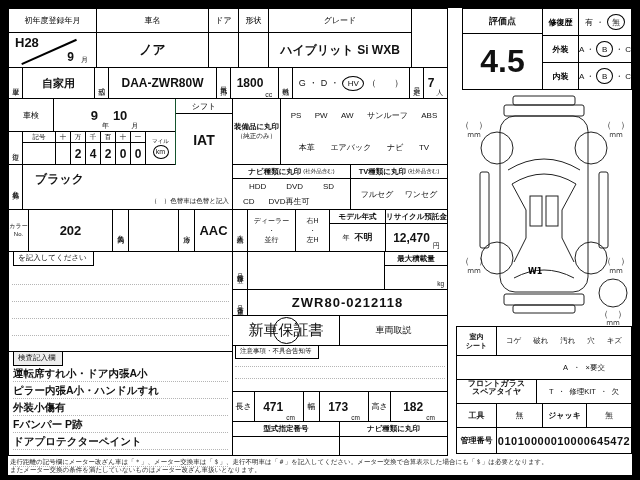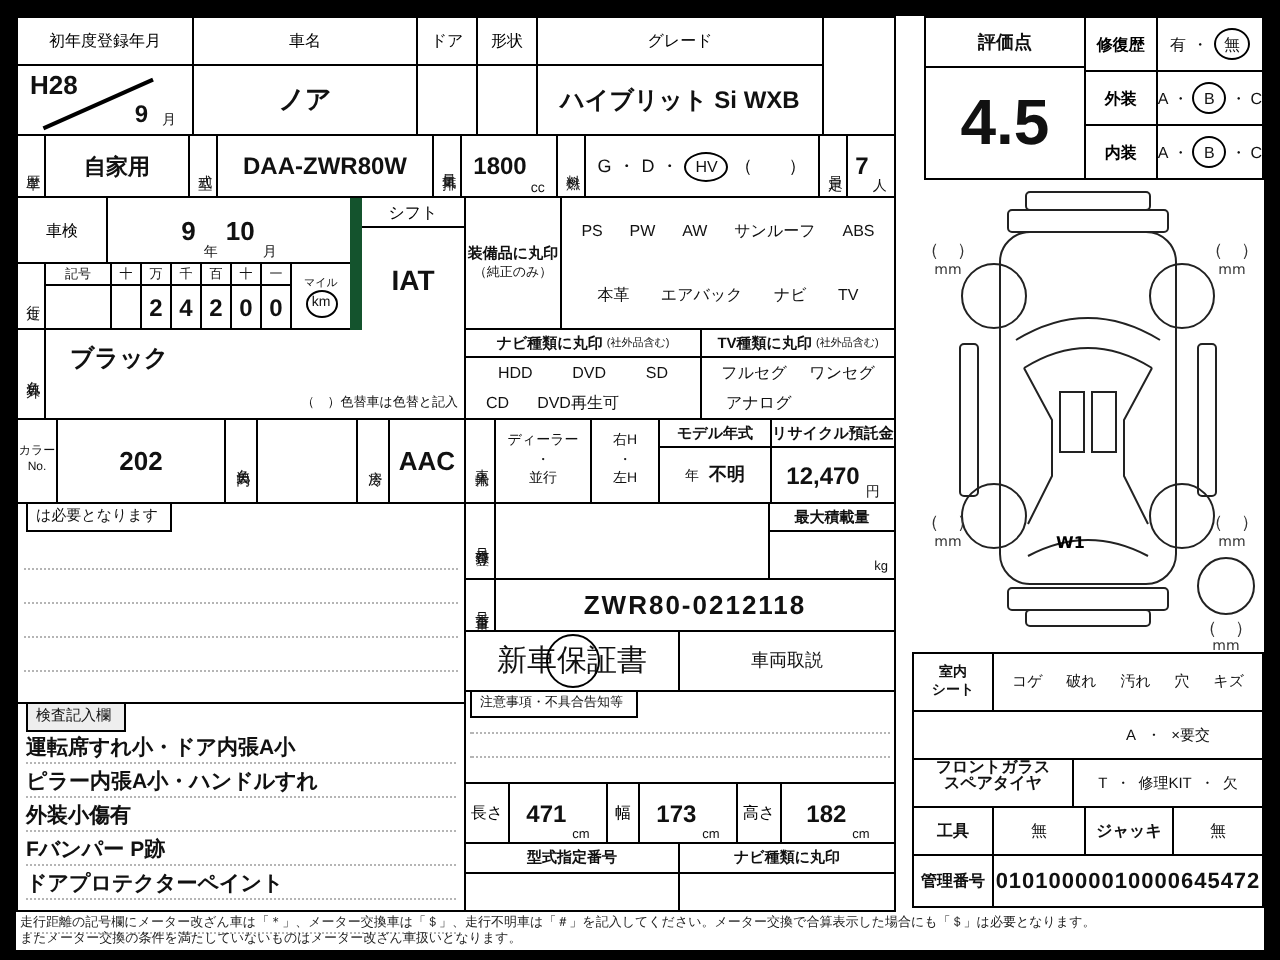--- a/index.html
+++ b/index.html
@@ -107,21 +107,21 @@
   <div class="abs bx" style="left:0;top:91px;width:225px;height:66px;border-top:none;">
 
     <div class="row bb" style="height:33px;">
       <div class="c hdr br" style="width:45px;">車検</div>
       <div class="c" style="width:121px;gap:4px;">
         <span class="val" style="font-size:13px;">9</span>
         <span class="small" style="align-self:flex-end;">年</span>
         <span class="val" style="font-size:13px;">10</span>
         <span class="small" style="align-self:flex-end;">月</span>
       </div>
-      <div style="width:57px;border-left:6px solid #14532d;height:66px;background:#fff;display:flex;flex-direction:column;position:relative;z-index:2;">
+      <div style="width:57px;border-left:1px solid #14532d;height:66px;background:#fff;display:flex;flex-direction:column;position:relative;z-index:2;">
         <div class="c hdr bb" style="height:15px;">シフト</div>
         <div class="c val" style="flex:1;font-size:14px;">IAT</div>
       </div>
     </div>
 
     <div class="row" style="height:32px;width:167px;border-right:1px solid #000;">
       <div class="c vl br" style="width:14px;">走行</div>
       <div style="width:33px;border-right:1px solid #000;display:flex;flex-direction:column;">
         <div class="c tiny bb" style="height:11px;">記号</div>
         <div class="c" style="flex:1;"></div>
@@ -217,23 +217,20 @@
       <div style="flex:1;display:flex;flex-direction:column;">
         <div class="c bb" style="height:14px;gap:2px;">
           <span style="font-size:7.5px;font-weight:bold;">TV種類に丸印</span>
           <span style="font-size:5.5px;">(社外品含む)</span>
         </div>
         <div style="flex:1;display:flex;flex-direction:column;font-size:8px;">
           <div class="c" style="flex:1;justify-content:space-around;padding:0 4px;">
             <span>フルセグ</span>
             <span>ワンセグ</span>
           </div>
-          <div class="c" style="flex:1;justify-content:flex-start;padding:0 12px;">
-            <span>アナログ</span>
-          </div>
         </div>
       </div>
     </div>
   </div>
 
   <div class="abs bx" style="left:0;top:202px;width:225px;height:42px;border-top:none;">
     <div class="row" style="height:100%;">
       <div class="c br" style="width:20px;flex-direction:column;font-size:6px;line-height:1.2;">カラーNo.</div>
       <div class="c val br" style="width:84px;font-size:13px;">202</div>
       <div class="c vl br" style="width:16px;">内装色</div>
@@ -267,21 +264,21 @@
         <div class="c bb" style="height:14px;font-size:7.5px;font-weight:bold;">リサイクル預託金</div>
         <div class="c" style="flex:1;gap:3px;">
           <span class="val">12,470</span>
           <span class="small" style="align-self:flex-end;">円</span>
         </div>
       </div>
     </div>
   </div>
 
   <div class="abs bx" style="left:0;top:244px;width:225px;height:100px;border-top:none;">
-    <span class="tab" style="position:absolute;left:4px;top:0;">は必要となります</span>
+    <span class="tab" style="position:absolute;left:4px;top:0;">を記入してください</span>
     <div class="abs dotline" style="left:3px;right:3px;top:32px;"></div>
     <div class="abs dotline" style="left:3px;right:3px;top:49px;"></div>
     <div class="abs dotline" style="left:3px;right:3px;top:66px;"></div>
     <div class="abs dotline" style="left:3px;right:3px;top:83px;"></div>
   </div>
 
   <div class="abs bx" style="left:225px;top:244px;width:215px;height:38px;border-top:none;border-left:none;">
     <div class="row" style="height:100%;">
       <div class="c vl br" style="width:15px;">登録番号</div>
       <div class="br" style="flex:1;"></div>

